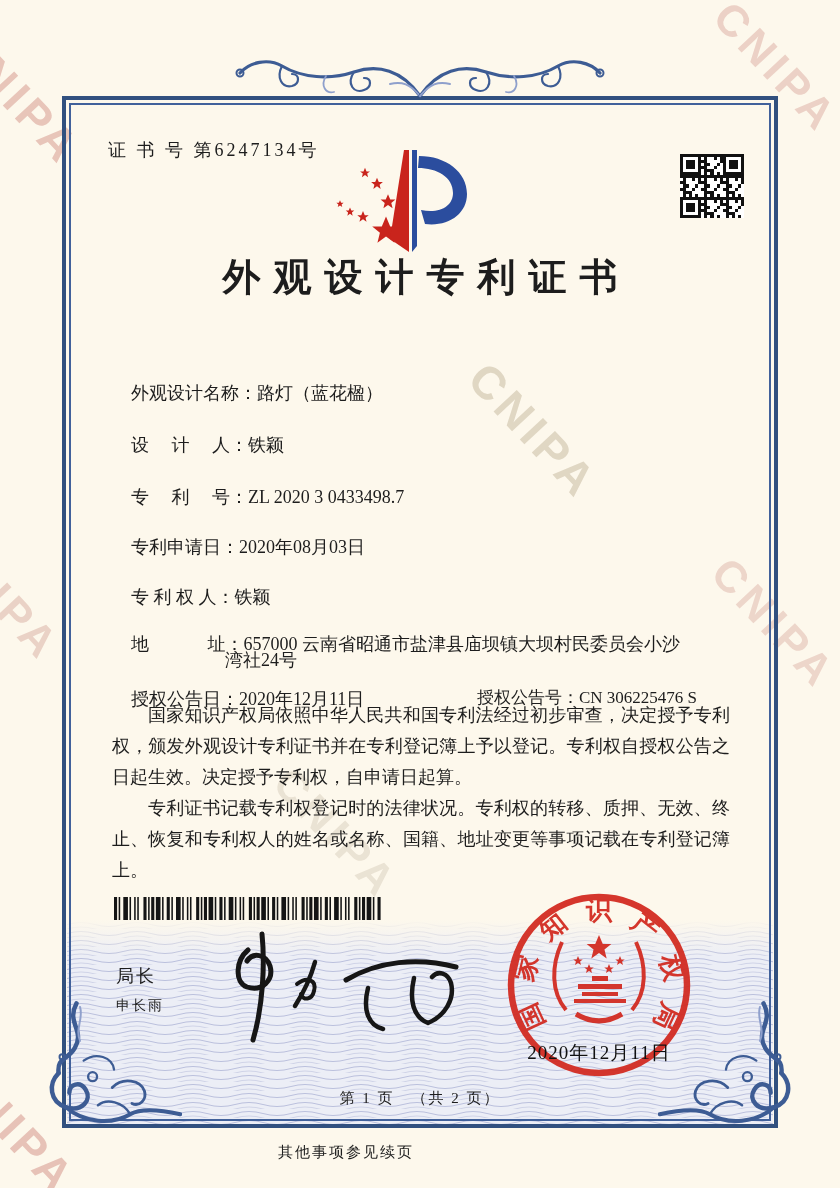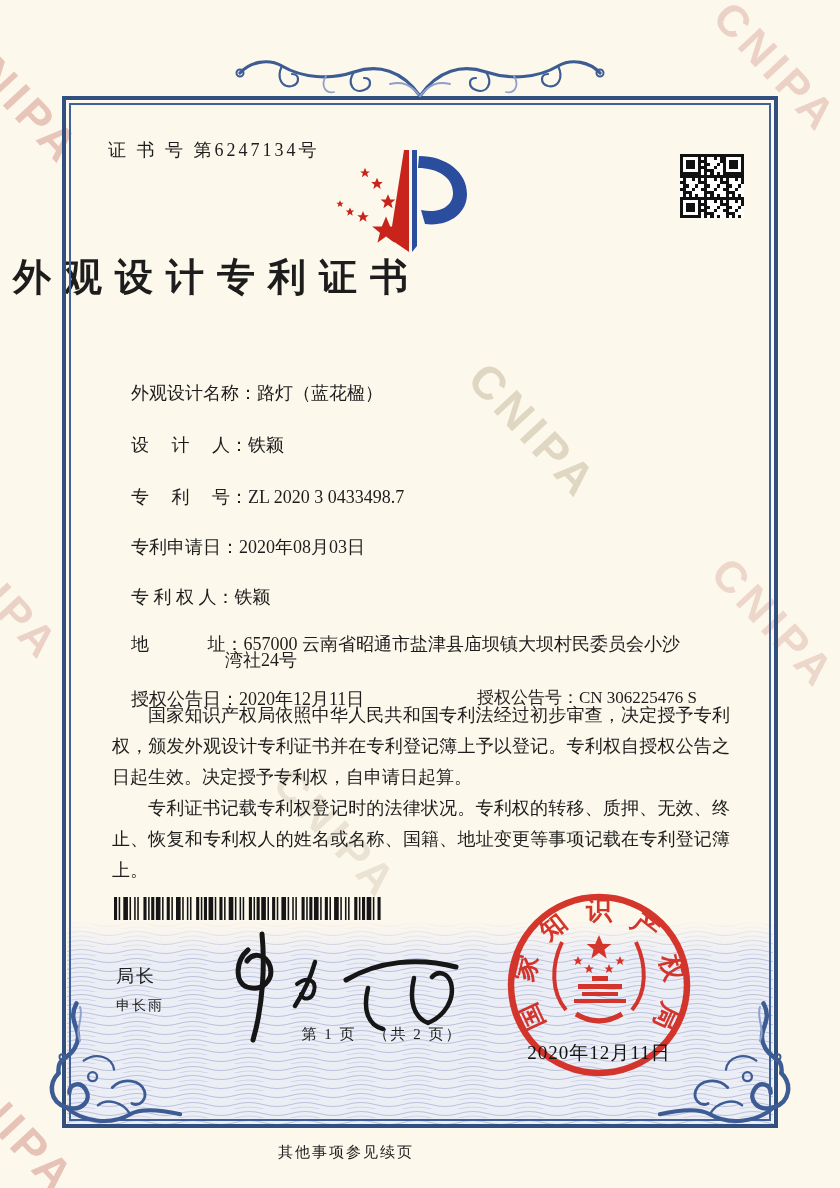--- a/index.html
+++ b/index.html
@@ -10,40 +10,40 @@
         border:4px solid #31507f;z-index:5;pointer-events:none;}
   .border-inner{position:absolute;inset:3px;border:2px solid #41619b;}
   
   .wm{position:absolute;font-family:"Liberation Sans",sans-serif;font-weight:bold;
       letter-spacing:5px;transform:rotate(47deg);transform-origin:left top;z-index:1;
       pointer-events:none;white-space:nowrap;}
   
   .cert-no{position:absolute;left:108px;top:138px;font-size:18px;letter-spacing:3px;z-index:2;}
   .logo{position:absolute;left:330px;top:145px;width:150px;height:112px;z-index:2;}
   .qr{position:absolute;left:680px;top:154px;width:64px;height:64px;z-index:2;}
-  .title{position:absolute;left:0;top:252px;width:840px;text-align:left;
+  .title{position:absolute;left:0;top:252px;width:840px;text-align:center;
          font-size:38px;font-weight:bold;letter-spacing:13px;text-indent:13px;z-index:2;}
   
   .row{position:absolute;left:113px;font-size:18px;white-space:pre;z-index:2;}
   .addr2{position:absolute;left:225px;top:640px;font-size:18px;z-index:2;margin-top:8px;}
   .grant2{position:absolute;left:460px;top:666px;font-size:17px;white-space:pre;z-index:2;}
   
   .body-text{position:absolute;left:112px;top:700px;width:618px;font-size:18px;
              line-height:31px;text-align:justify;z-index:2;}
   .body-text p{margin:0;text-indent:2em;}
   .barcode{position:absolute;left:114px;top:897px;width:268px;height:23px;z-index:2;}
   
   .waves{position:absolute;left:67px;top:920px;width:706px;height:204px;z-index:0;}
   .director-title{position:absolute;left:116px;top:964px;font-size:18px;letter-spacing:2px;z-index:2;}
   .director-name{position:absolute;left:116px;top:997px;font-size:14px;letter-spacing:2px;z-index:2;}
   .signature{position:absolute;left:218px;top:928px;width:245px;height:120px;z-index:4;}
   .seal{position:absolute;left:500px;top:886px;width:198px;height:198px;z-index:3;opacity:.93;}
   .seal-date{position:absolute;left:504px;top:1040px;width:190px;text-align:center;
              font-size:19px;letter-spacing:1px;color:#111;z-index:4;}
-  .footer-page{position:absolute;left:0;top:1025px;width:764px;text-align:center;
+  .footer-page{position:absolute;left:0;top:1089px;width:840px;text-align:center;
                font-size:15px;letter-spacing:2px;z-index:2;}
   .note{position:absolute;left:0;top:1143px;width:692px;text-align:center;
         font-size:15px;letter-spacing:2px;z-index:2;}
   .orn{position:absolute;z-index:6;pointer-events:none;}
 </style>
 </head>
 <body>
 
 <div id="page">
 

